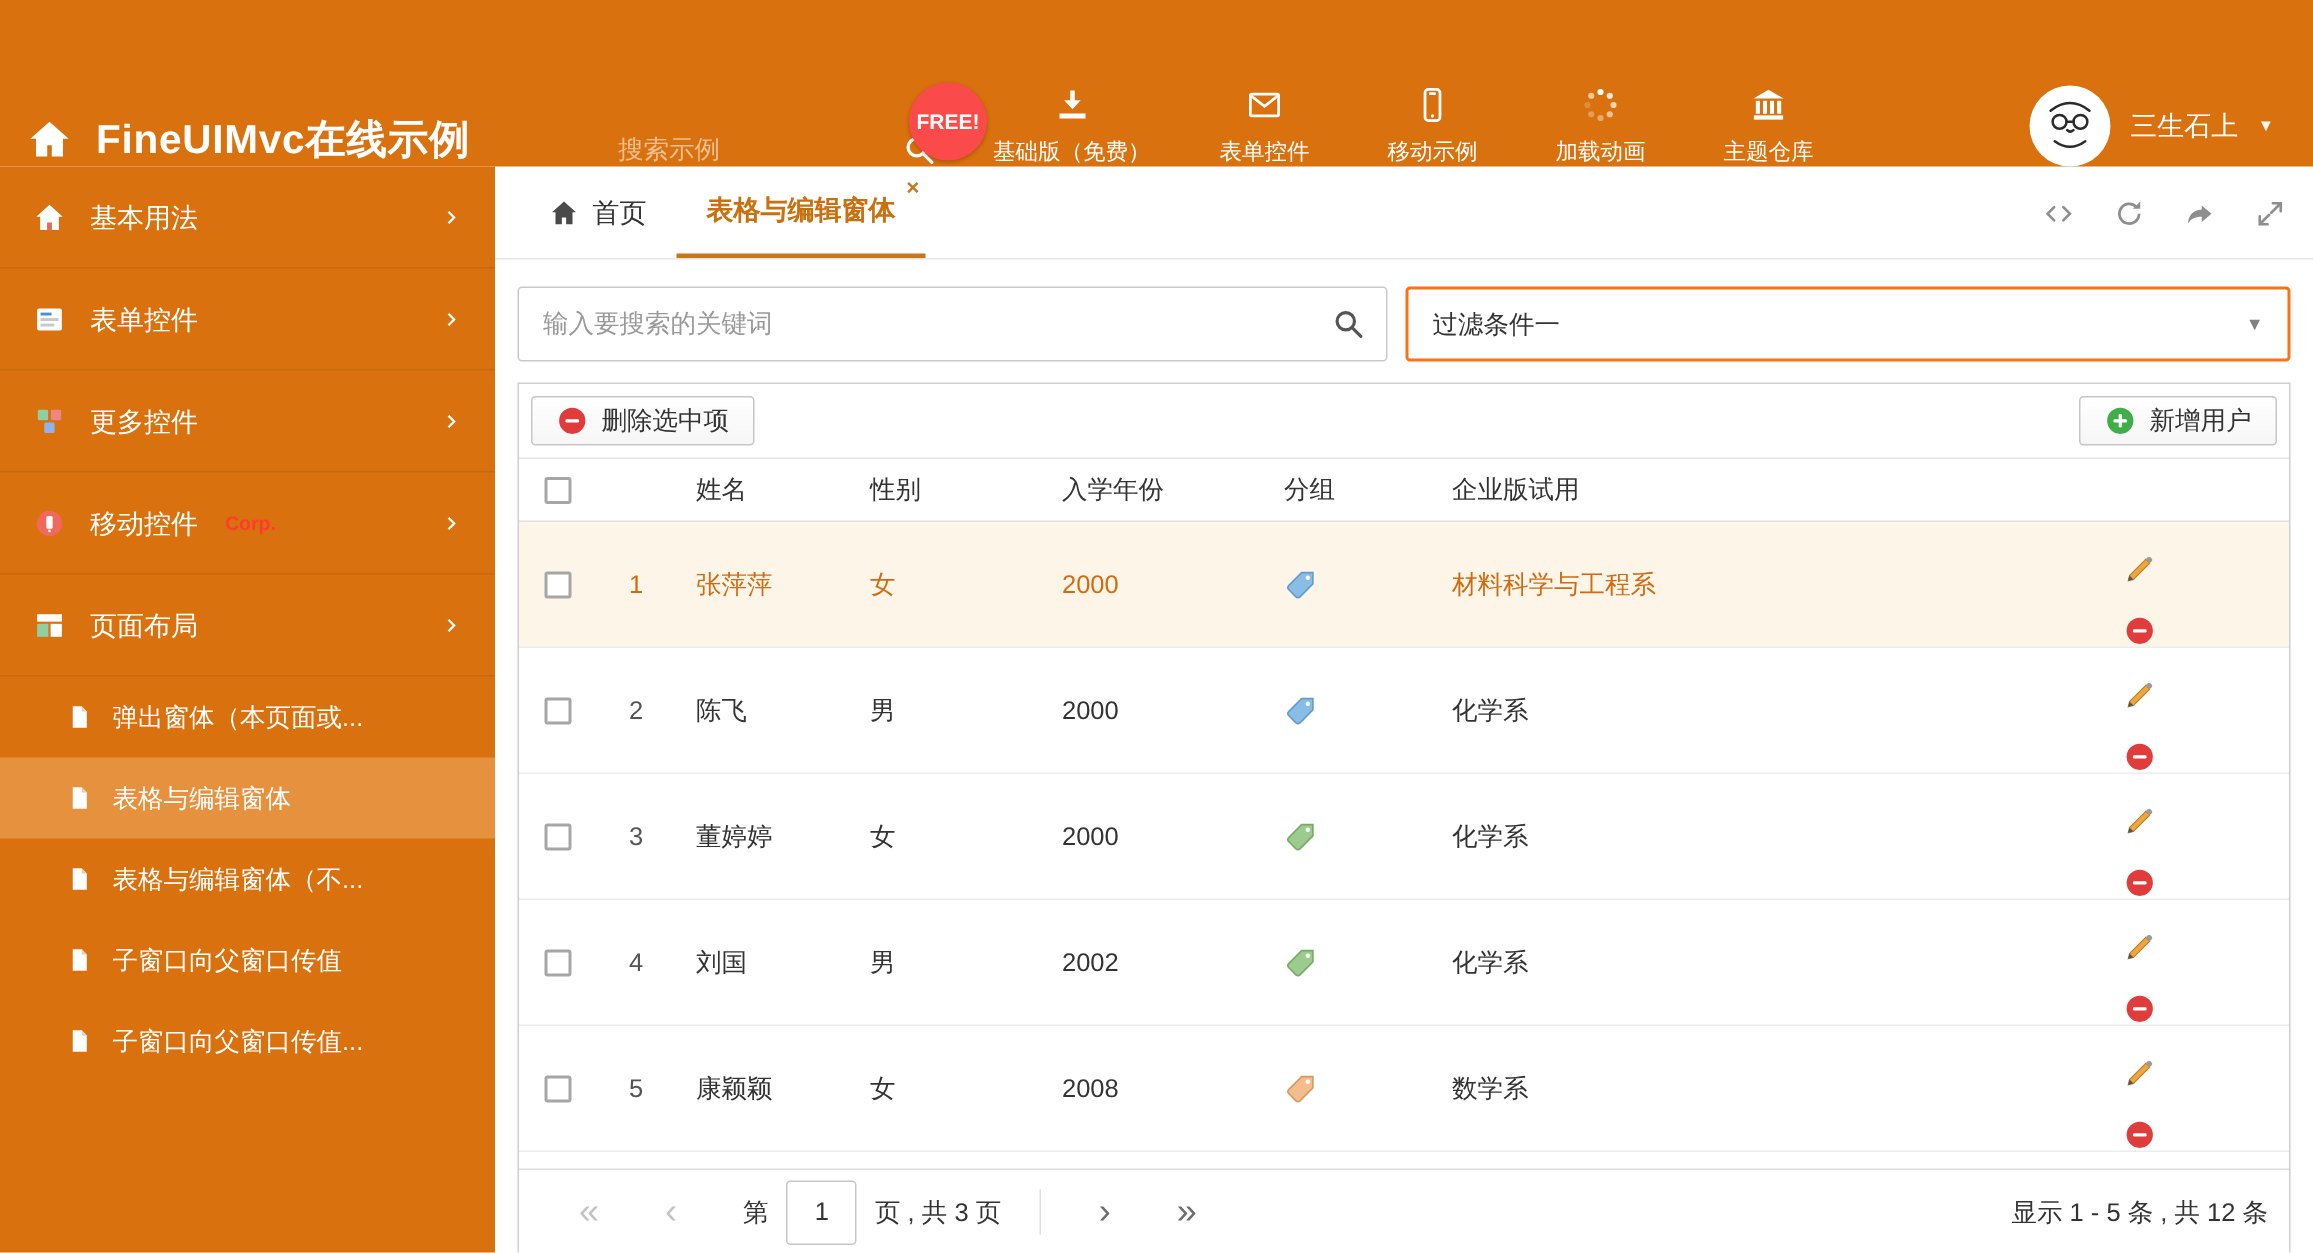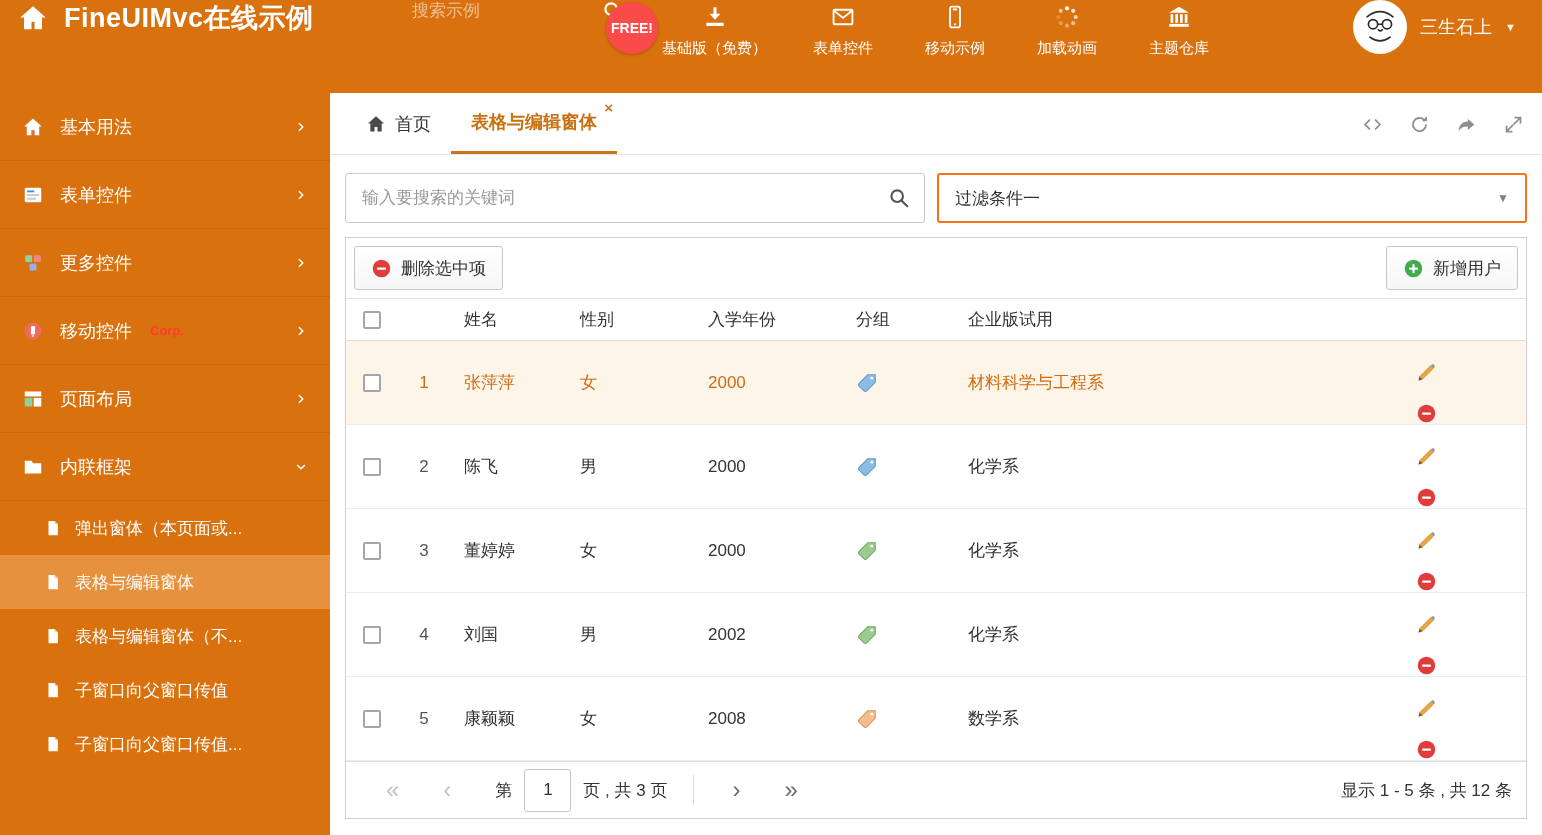--- a/index.html
+++ b/index.html
@@ -1,17 +1,17 @@
 <!DOCTYPE html>
 <html><head>
 <meta charset="utf-8">
 <style>
 *{margin:0;padding:0;box-sizing:border-box}
 html,body{width:1542px;height:835px;overflow:hidden;font-family:"Liberation Sans","DejaVu Sans",sans-serif;background:#fff}
-.topbar{height:93px;background:#d9710e;display:flex;align-items:flex-start;color:#fff;position:relative}
+.topbar{height:111px;background:#d9710e;display:flex;align-items:flex-end;color:#fff;position:relative}
 .brand{display:flex;align-items:center;gap:16px;padding-left:18px;width:412px;flex:none}
 .brand h1{font-size:27px;font-weight:700;letter-spacing:.5px}
 .hsearch{width:230px;flex:none;display:flex;align-items:center;justify-content:space-between;padding-right:18px}
 .hsearch input{background:transparent;border:none;outline:none;color:#fff;font-size:17px;width:150px}
 .hsearch input::placeholder{color:rgba(255,255,255,.55)}
 .topnav{display:flex;align-items:stretch}
 .nav-item{position:relative;display:flex;flex-direction:column;align-items:center;justify-content:center;gap:9px;padding:4px 20px 0;cursor:pointer;min-width:112px}
 .nav-item .lbl{font-size:15px;white-space:nowrap}
 .free-badge{position:absolute;left:-36px;top:2px;width:52px;height:52px;border-radius:50%;background:#fb4a4a;display:flex;align-items:center;justify-content:center;font-size:14px;font-weight:700;box-shadow:0 1px 3px rgba(0,0,0,.25);z-index:3}
 .user{margin-left:auto;display:flex;align-items:center;gap:13px;padding-right:26px}
@@ -37,21 +37,21 @@
 .content{flex:1;display:flex;flex-direction:column;padding:18px 15px 16px;min-height:0}
 .filter-row{display:flex;gap:12px;height:50px;flex:none}
 .search-box{width:580px;border:1px solid #c9c9c9;border-radius:3px;display:flex;align-items:center;background:#fff}
 .search-box input{flex:1;border:none;outline:none;font-size:17px;padding:0 16px;color:#333;font-family:inherit}
 .search-box input::placeholder{color:#999}
 .search-box .sbtn{width:50px;display:flex;align-items:center;justify-content:center;color:#555;cursor:pointer;background:none;border:none}
 .select-box{flex:1;border:2px solid #f97316;border-radius:3px;display:flex;align-items:center;padding:0 16px;font-size:17px;color:#333;cursor:pointer}
 .select-box .caret{margin-left:auto;color:#808080;font-size:12px}
 .grid{margin-top:14px;border:1px solid #cfcfcf;flex:1;display:flex;flex-direction:column;min-height:0;background:#fff}
 .grid-toolbar{display:flex;justify-content:space-between;padding:8px;flex:none}
-.gbtn{display:flex;align-items:center;gap:9px;height:44px;padding:0 16px;border:1px solid #c6c6c6;border-radius:3px;background:linear-gradient(#fff,#f6f6f6);font-size:17px;color:#333;cursor:pointer;font-family:inherit}
+.gbtn{display:flex;align-items:center;gap:9px;height:33px;padding:0 16px;border:1px solid #c6c6c6;border-radius:3px;background:linear-gradient(#fff,#f6f6f6);font-size:17px;color:#333;cursor:pointer;font-family:inherit}
 .cicon{width:21px;height:21px;flex:none}
 table{width:100%;border-collapse:collapse;table-layout:fixed;flex:none}
 th{height:42px;font-size:17px;font-weight:400;color:#333;text-align:left;border-top:1px solid #e4e4e4;border-bottom:1px solid #e0e0e0;padding:0 10px}
 td{height:55px;font-size:17px;color:#333;border-bottom:1px solid #ececec;padding:0 10px}
 .col-cb,.col-num{text-align:center;padding:0}
 td.col-num{color:#555}
 .col-name{padding-left:14px}
 th.col-name{padding-left:14px}
 tr.selected td{background:#fdf5e8;color:#d06b12}
 tr.selected .col-num{color:#d06b12}
@@ -245,33 +245,20 @@
           <svg viewBox="0 0 24 24" width="22" height="22">
             <rect x="3" y="3.8" width="18" height="5.4" fill="#fff"></rect>
             <rect x="3" y="10.8" width="8.2" height="9.4" fill="#8fd0a0"></rect>
             <rect x="12.8" y="10.8" width="8.2" height="9.4" fill="#fff"></rect>
           </svg>
         </span>
       <span>页面布局</span>
       <span class="chev">
           <svg viewBox="0 0 24 24" width="14" height="14" fill="none" stroke="#fff" stroke-width="2.6">
             <path d="M8.5 5.5 15 12l-6.5 6.5"></path>
-          </svg>
-        </span>
-    </div>
-    <div class="menu-item">
-      <span class="micon">
-          <svg viewBox="0 0 24 24" width="22" height="22">
-            <path d="M3 5.2h7.2l2 2.6H21v11.4H3z" fill="#fff"></path>
-          </svg>
-        </span>
-      <span>内联框架</span>
-      <span class="chev">
-          <svg viewBox="0 0 24 24" width="14" height="14" fill="none" stroke="#fff" stroke-width="2.6">
-            <path d="M5.5 8.5 12 15l6.5-6.5"></path>
           </svg>
         </span>
     </div>
 
     <div class="submenu">
       <div class="sub-item">
         <span class="ficon">
             <svg viewBox="0 0 24 24" width="18" height="18">
               <path d="M6 2.5h8l4.5 4.5V21.5H6z" fill="#fff"></path>
               <path d="M14 2.5V7h4.5z" fill="#e8cfa9"></path>

